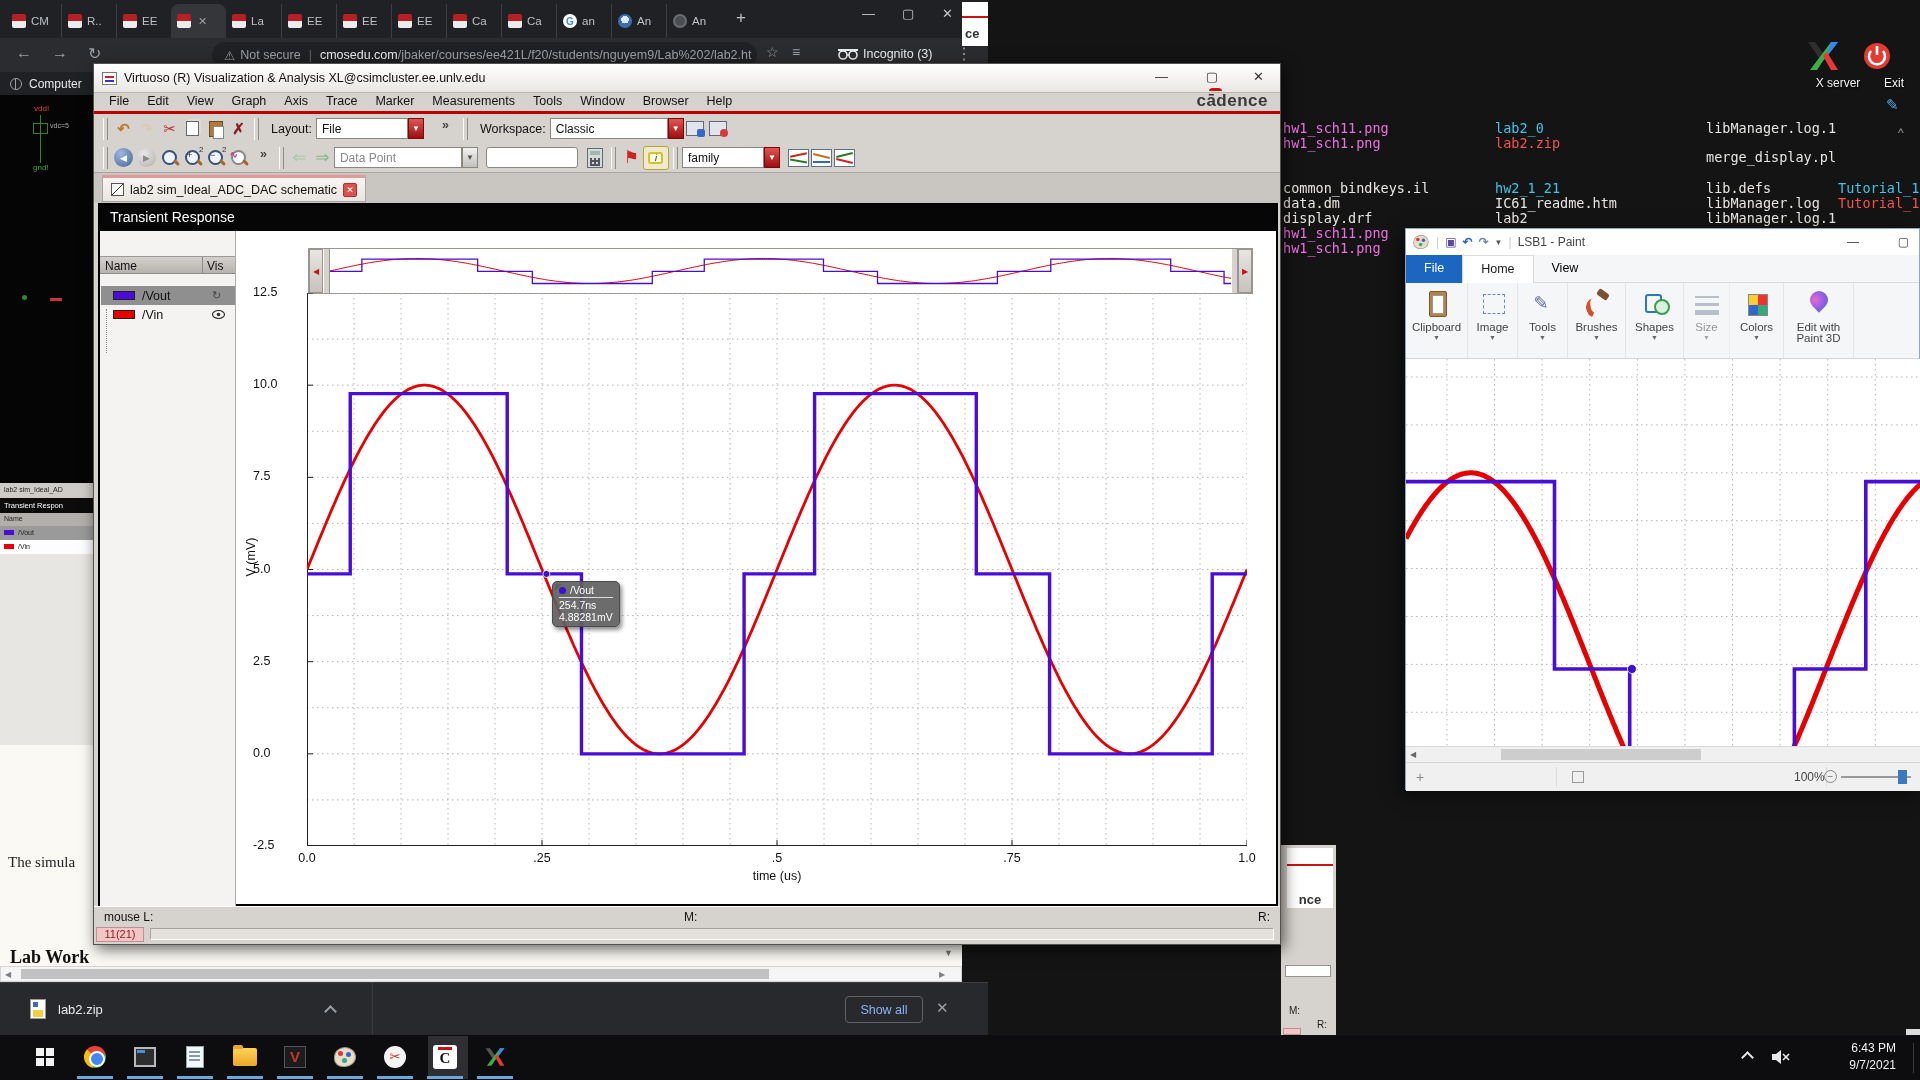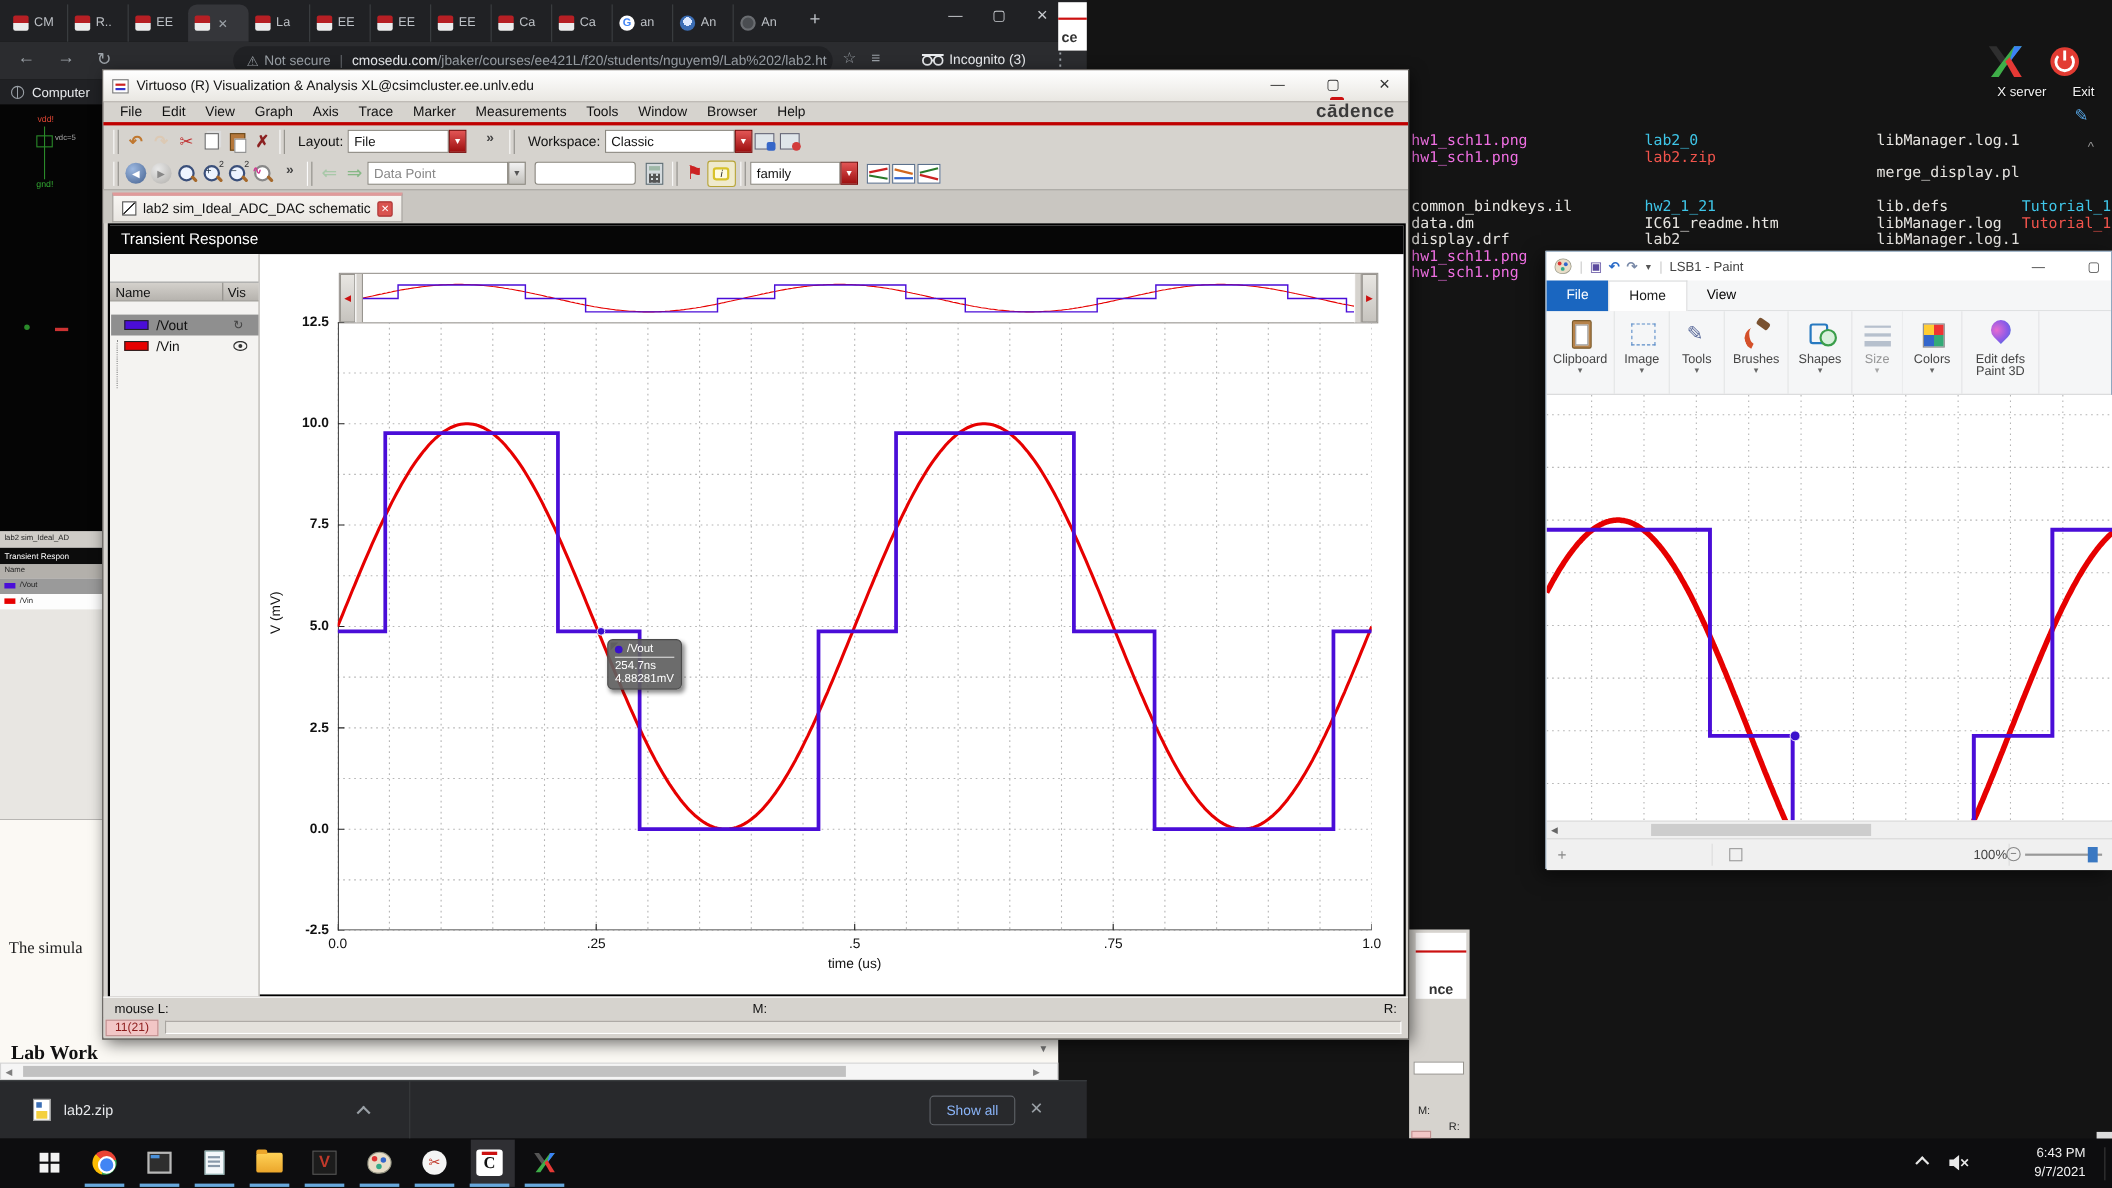--- a/index.html
+++ b/index.html
@@ -153,21 +153,21 @@
   .vis { position:absolute; left:111px; color:#444; font-size:11px; }
   .treedots { position:absolute; left:6px; top:78px; height:44px; border-left:1px dotted #888; }
 
   #voverview { position:absolute; left:208px; top:43px; width:945px; height:46px; border:1px solid #98958f;
                background:#fff; display:flex; align-items:stretch; }
   .ovbtn { width:14px; background:linear-gradient(#e8e6e2,#c6c3be); border:1px solid #98958f; color:#c11;
            font-size:8px; display:flex; align-items:center; justify-content:center; }
   .ovgrip { width:7px; background:#d6d3ce; border-left:1px solid #fff; border-right:1px solid #98958f; }
 
   #plotlabels span { position:absolute; font-size:12.5px; color:#111; }
-  .ylab { width:46px; text-align:right;font-weight:bold; }
+  .ylab { width:46px; text-align:left; }
   .xlab { width:44px; text-align:center; }
   #ylabel { position:absolute; left:116px; top:345px; width:70px; text-align:center; font-size:12.5px;
             transform:rotate(-90deg); }
   #xlabel { position:absolute; left:607px; top:664px; width:140px; text-align:center; font-size:12.5px; }
 
   .wtt { position:absolute; background:rgba(95,95,95,.92); border:1px solid #4a4a4a; border-radius:5px;
          color:#fff; padding:2px 6px 3px 6px; box-shadow:2px 3px 4px rgba(0,0,0,.45); z-index:6; }
   .wtt::before { content:""; position:absolute; left:-3px; top:-3px; border:5px solid transparent;
                  border-right-color:#5f5f5f; transform:rotate(45deg); }
   .wtt .hd { display:flex; align-items:center; gap:4px; border-bottom:1px solid #ddd; padding-bottom:1px; margin-bottom:1px;}
@@ -778,21 +778,21 @@
           <div class="cap">Size</div>
           <div class="dar">▼</div>
         </div>
         <div class="rgroup" style="width: 54px;">
           <div class="ric ri6"></div>
           <div class="cap">Colors</div>
           <div class="dar">▼</div>
         </div>
         <div class="rgroup" style="width: 70px;">
           <div class="ric ri7"></div>
-          <div class="cap">Edit defs Paint 3D</div>
+          <div class="cap">Edit with Paint 3D</div>
         </div>
       </div>
 
     <div id="pcanvas">
       <svg id="paint-plot" width="515" height="387" viewBox="0 0 515 387">
           <line x1="40.93345656192238" x2="40.93345656192238" y1="0" y2="387" class="gridline"></line>
           <line x1="88.53049907578561" x2="88.53049907578561" y1="0" y2="387" class="gridline"></line>
           <line x1="136.12754158964884" x2="136.12754158964884" y1="0" y2="387" class="gridline"></line>
           <line x1="183.72458410351206" x2="183.72458410351206" y1="0" y2="387" class="gridline"></line>
           <line x1="231.32162661737524" x2="231.32162661737524" y1="0" y2="387" class="gridline"></line>

